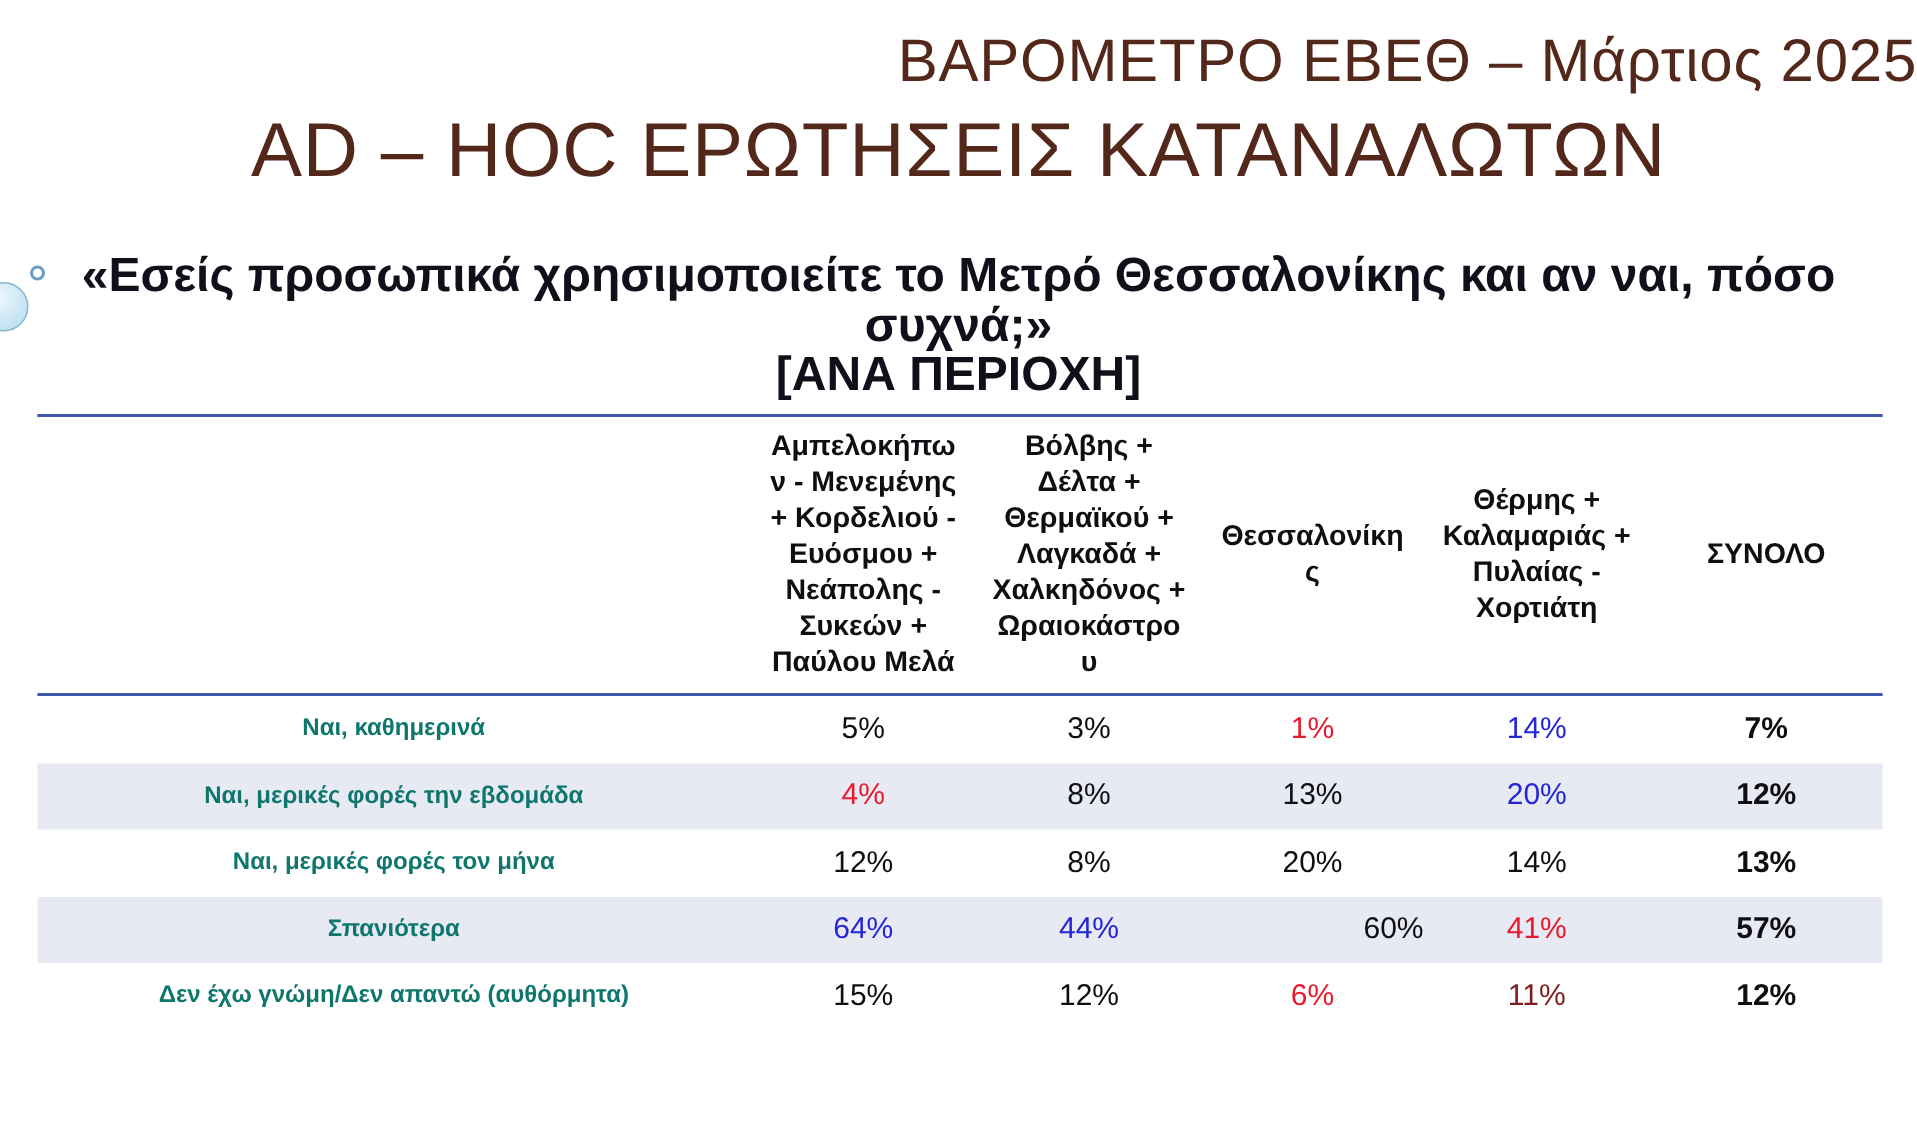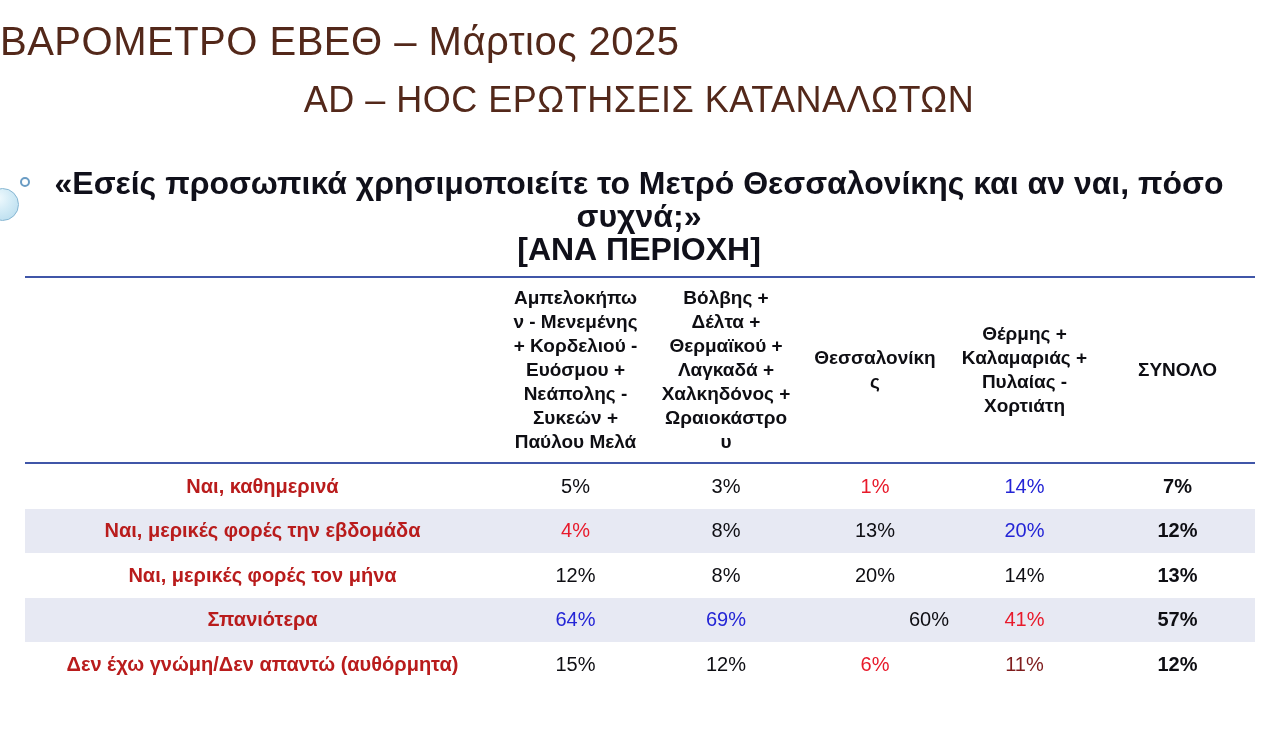--- a/index.html
+++ b/index.html
@@ -9,29 +9,29 @@
     position: relative;
     width: 1278px;
     height: 753px;
     background: #ffffff;
     overflow: hidden;
   }
 
   
   .title1 {
     position: absolute; top: 17px; left: 0; width: 100%;
-    text-align: left;
+    text-align: right;
     font-size: 40px; line-height: 48px;
     color: #53281a;
     letter-spacing: 0.5px;
   }
   .title2 {
     position: absolute; top: 72px; left: 0; width: 100%;
     text-align: center;
-    font-size: 36px; line-height: 56px;
+    font-size: 51px; line-height: 56px;
     color: #53281a;
     letter-spacing: 0.5px;
   }
 
   
   .subtitle {
     position: absolute; top: 167px; left: 0; width: 100%;
     text-align: center;
     font-size: 32px; line-height: 33px;
     font-weight: bold;
@@ -73,22 +73,22 @@
     font-size: 19px;
     line-height: 24px;
     color: #0e0e13;
     white-space: pre-line;
   }
   .data-row { height: 44.5px; }
   .data-row.shade { background: #e7e9f3; }
   .row-label {
     text-align: center;
     font-weight: bold;
-    font-size: 20px;
-    color: #b91c1c;
+    font-size: 16px;
+    color: #0f766e;
   }
   .value-cell {
     text-align: center;
     font-size: 20px;
     color: #0e0e13;
   }
   .value-cell.total { font-weight: bold; }
 </style>
 </head>
 <body>
@@ -159,21 +159,21 @@
       <div class="value-cell" style="color: rgb(14, 14, 19);">12%</div>
       <div class="value-cell" style="color: rgb(14, 14, 19);">8%</div>
       <div class="value-cell" style="color: rgb(14, 14, 19);">20%</div>
       <div class="value-cell" style="color: rgb(14, 14, 19);">14%</div>
       <div class="value-cell total" style="color: rgb(14, 14, 19);">13%</div>
     </div>
 
     <div class="grid-row data-row shade">
       <div class="row-label">Σπανιότερα</div>
       <div class="value-cell" style="color: rgb(36, 37, 214);">64%</div>
-      <div class="value-cell" style="color: rgb(36, 37, 214);">69%</div>
+      <div class="value-cell" style="color: rgb(36, 37, 214);">44%</div>
       <div class="value-cell" style="color: rgb(14, 14, 19); text-align: right;">60%</div>
       <div class="value-cell" style="color: rgb(232, 26, 43);">41%</div>
       <div class="value-cell total" style="color: rgb(14, 14, 19);">57%</div>
     </div>
 
     <div class="grid-row data-row">
       <div class="row-label">Δεν έχω γνώμη/Δεν απαντώ (αυθόρμητα)</div>
       <div class="value-cell" style="color: rgb(14, 14, 19);">15%</div>
       <div class="value-cell" style="color: rgb(14, 14, 19);">12%</div>
       <div class="value-cell" style="color: rgb(232, 26, 43);">6%</div>

